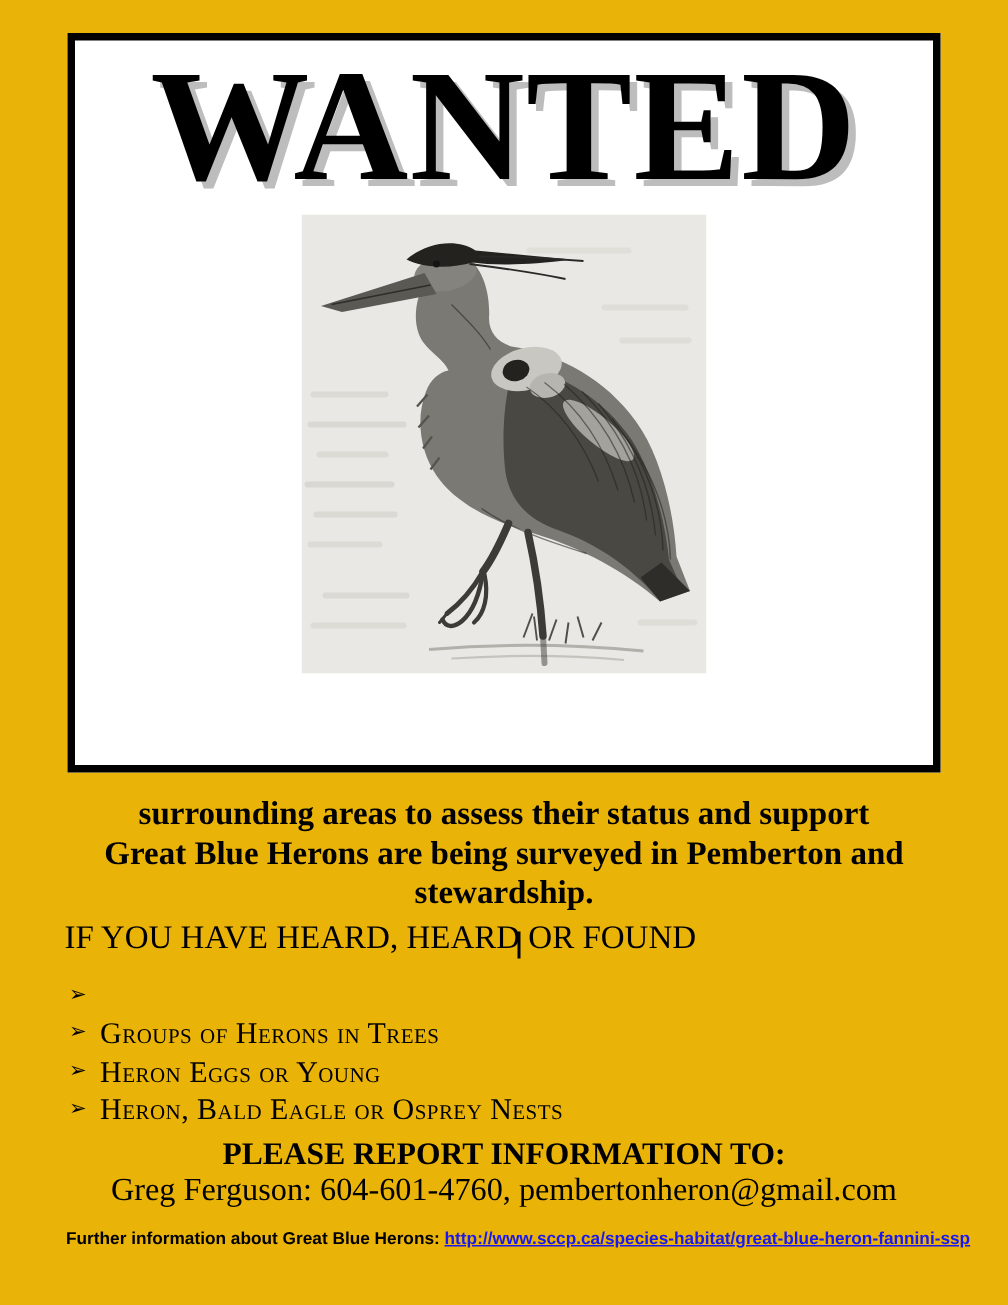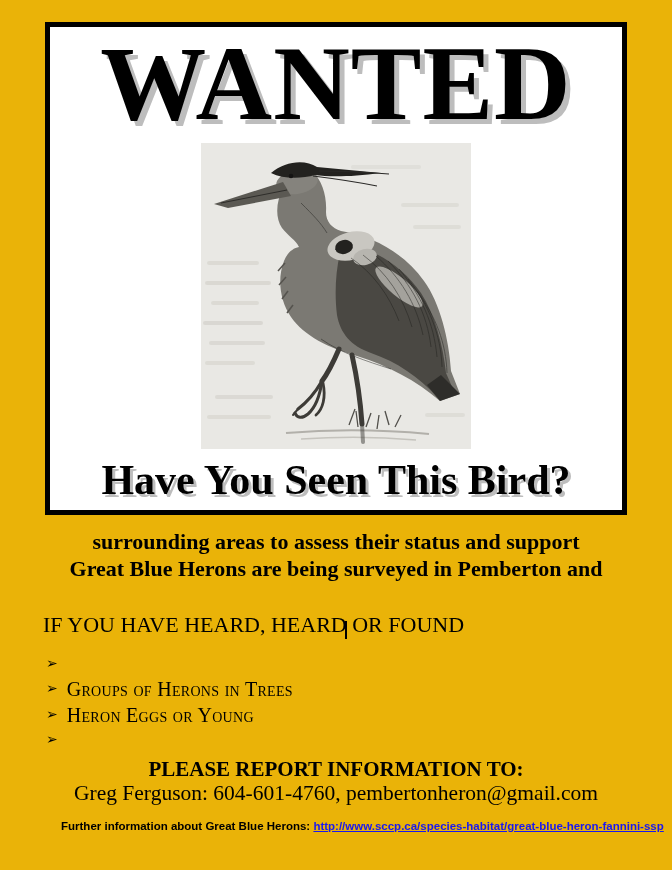--- a/index.html
+++ b/index.html
@@ -45,21 +45,21 @@
   }
   .report-heading {
     position:absolute; top:758px; left:0; width:100%; text-align:center;
     font-weight:bold; font-size:21px; line-height:23px;
   }
   .contact {
     position:absolute; top:781px; left:0; width:100%; text-align:center;
     font-size:21.5px; line-height:24px;
   }
   .footer {
-    position:absolute; top:820px; left:45px; width:600px;
+    position:absolute; top:820px; left:28px; width:600px;
     font-family:"Liberation Sans","DejaVu Sans",sans-serif;
     font-weight:bold; font-size:11.5px; line-height:13px; white-space:nowrap;padding-left:16px;
   }
   .footer a { text-decoration:underline; }
 </style>
 </head>
 <body>
 
 <div class="page">
 
@@ -145,45 +145,46 @@
           <path d="M148,282 L154,266"></path>
             <path d="M157,284 L155,268"></path>
           <path d="M165,284 L170,270"></path>
             <path d="M176,286 L178,272"></path>
           <path d="M188,282 L184,268"></path>
             <path d="M194,284 L200,272"></path>
         </g>
       </svg>
     </div>
 
-    <div class="subtitle">Have You Seen This Bird?</div>
   </div>
 
   <div class="intro">
     <div>surrounding areas to assess their status and support</div>
     <div>Great Blue Herons are being surveyed in Pemberton and</div>
+    <div>stewardship.</div>
   </div>
 
   <div class="callout">IF YOU HAVE HEARD, HEARD OR FOUND</div>
   <div class="caret"></div>
 
   <ul class="sightings">
     <li>
       <span class="bullet">➢</span>
     </li>
     <li>
       <span class="bullet">➢</span>
       <span class="sight-label">Groups of Herons in Trees</span>
     </li>
     <li>
       <span class="bullet">➢</span>
       <span class="sight-label">Heron Eggs or Young</span>
     </li>
     <li>
       <span class="bullet">➢</span>
+      <span class="sight-label">Heron, Bald Eagle or Osprey Nests</span>
     </li>
   </ul>
 
   <div class="report-heading">PLEASE REPORT INFORMATION TO:</div>
   <div class="contact">Greg Ferguson: 604-601-4760, pembertonheron@gmail.com</div>
 
   <div class="footer">
     <span>Further information about Great Blue Herons:</span>
     <a href="#" style="color: rgb(26, 24, 240);">http://www.sccp.ca/species-habitat/great-blue-heron-fannini-ssp</a>
   </div>

